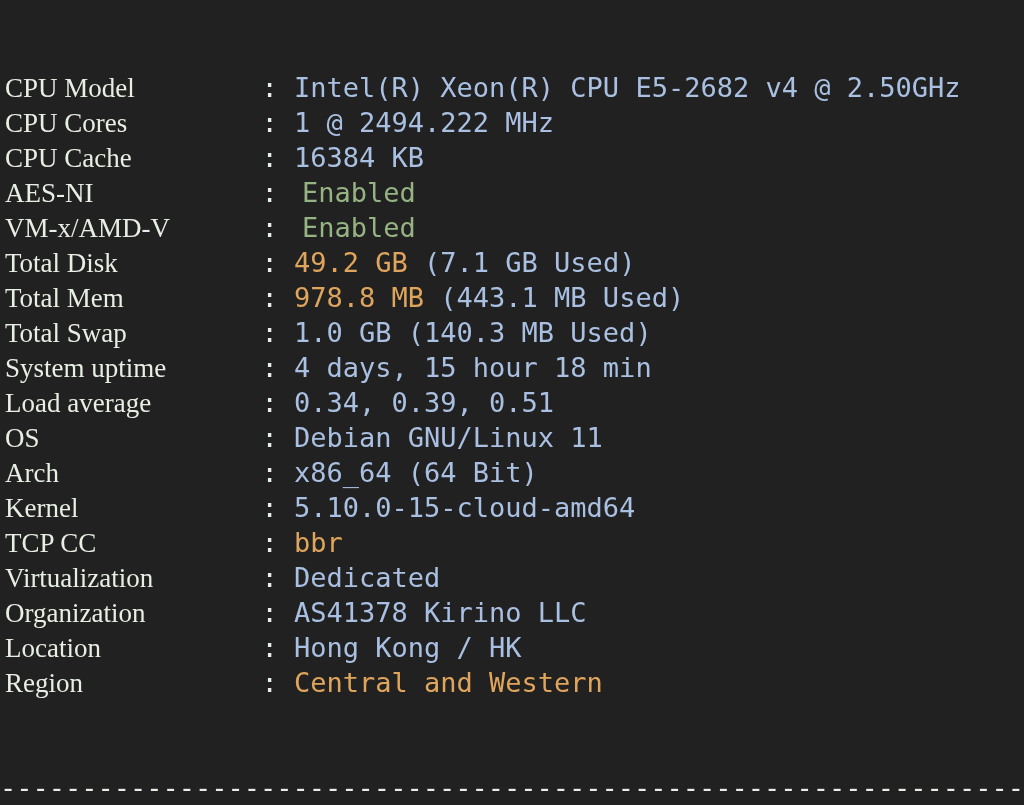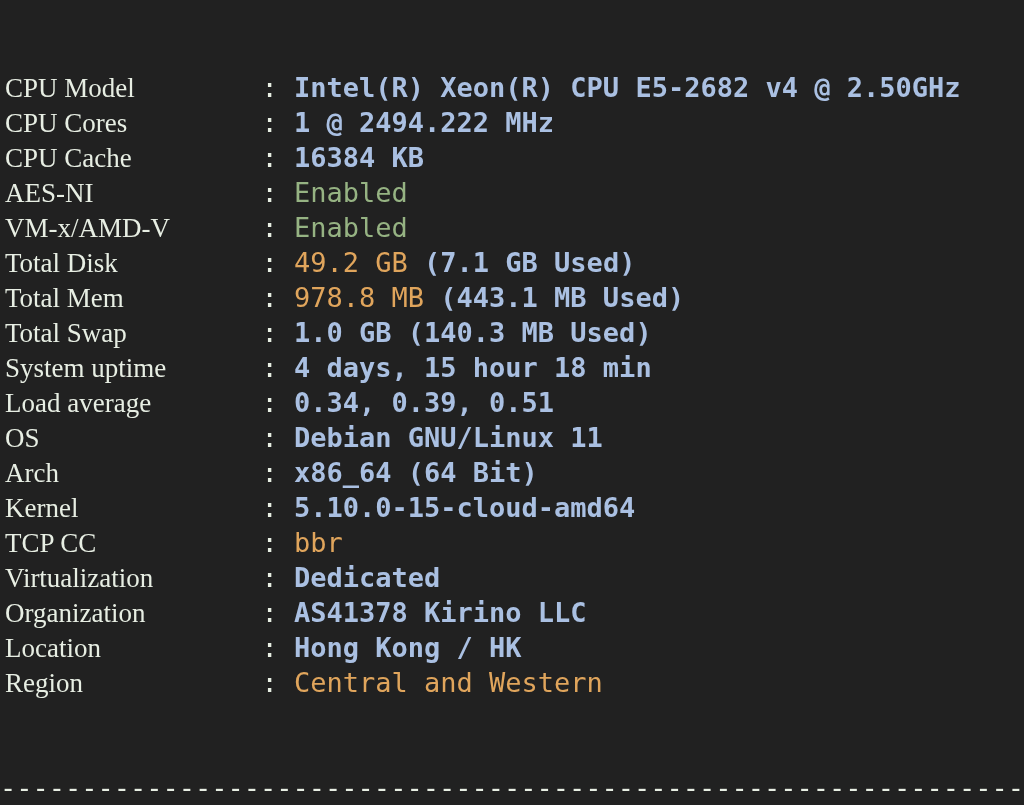--- a/index.html
+++ b/index.html
@@ -31,23 +31,23 @@
     height: 35px;
     white-space: pre;
   }
   .label {
     display: inline-block;
     width: 19ch;
     color: var(--fg);
     font-family: Liberation Serif, serif;
   }
   .colon { color: var(--fg); }
-  .c-blue { color: var(--blue); font-weight: bold; }
+  .c-blue { color: var(--blue); }
   .c-orange { color: var(--orange); }
-  .c-green { color: var(--green); }
+  .c-green { color: var(--green); margin-left: 8px; }
   .separator {
     height: 35px;
     margin-left: -5px;
     width: 1030px;
     overflow: hidden;
     white-space: pre;
     color: var(--fg);
   }
 </style>
 </head>

